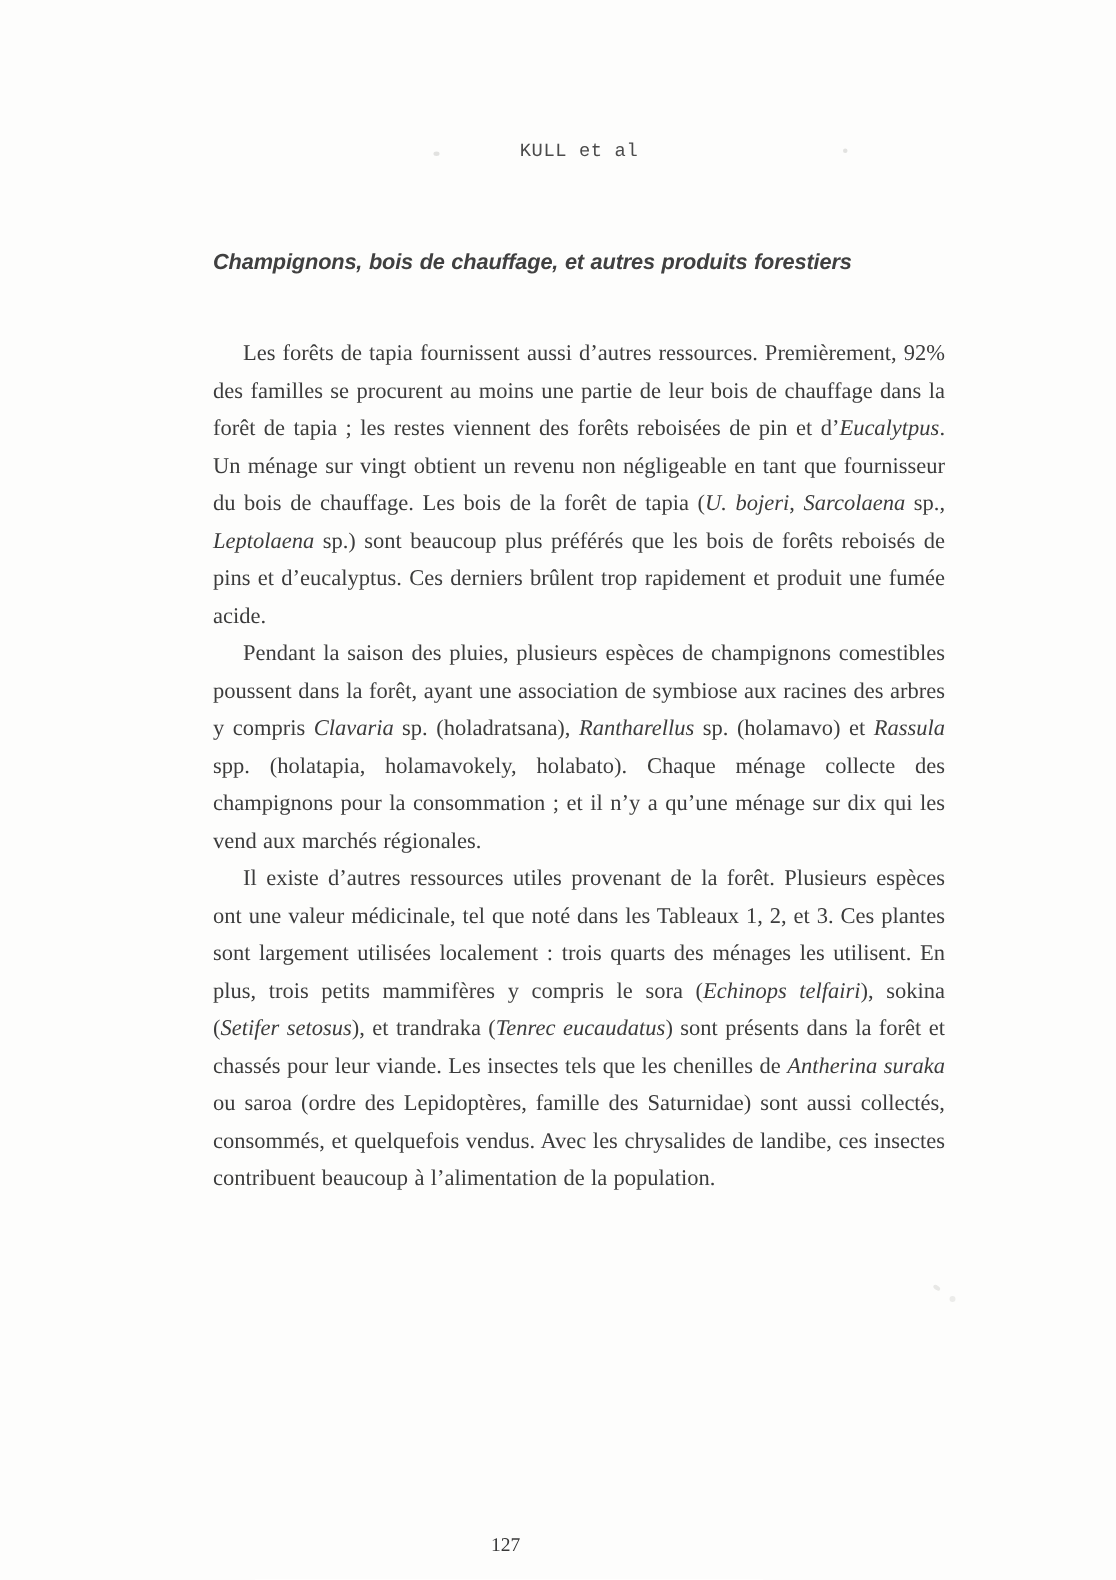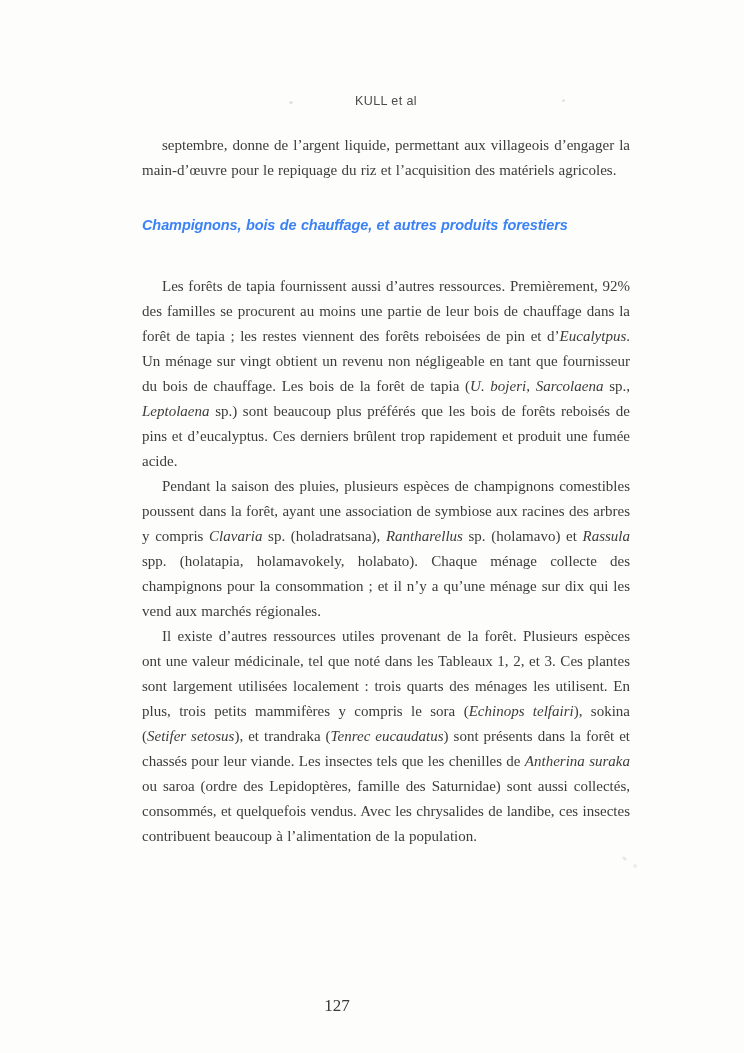--- a/index.html
+++ b/index.html
@@ -15,21 +15,21 @@
     overflow: hidden;
     font-family: "Liberation Serif", serif;
     color: #3c3c3c;
   }
   .running-head {
     position: absolute;
     top: 94px;
     left: 142px;
     width: 488px;
     text-align: center;
-    font-family: Liberation Sans, sans-serif;
+    font-family: Liberation Mono, monospace;
     font-size: 12.5px;
     letter-spacing: 0.4px;
     color: #4b4b4b;
   }
   .body-col {
     position: absolute;
     top: 133px;
     left: 142px;
     width: 488px;
     font-size: 15px;
@@ -44,30 +44,30 @@
   .body-col p em {
   }
   .section-heading {
     margin: 30px 0 36px 0;
     font-family: "Liberation Sans", sans-serif;
     font-style: italic;
     font-weight: bold;
     font-size: 14.5px;
     letter-spacing: -0.1px;
     white-space: nowrap;
-    color: #3b82f6;
+    color: #404040;
     text-indent: 0;
   }
   .page-number {
     position: absolute;
-    top: 996px;
+    top: 1022px;
     left: 142px;
     width: 390px;
     text-align: center;
-    font-size: 17px;
+    font-size: 13px;
     color: #383838;
   }
   .speck {
     position: absolute;
     background: #e2e2e0;
     border-radius: 50%;
   }
   .speck.s1 { left: 289px; top: 101px; width: 4px; height: 3px; }
   .speck.s2 { left: 562px; top: 99px;  width: 3px; height: 3px; }
   .speck.s3 { left: 622px; top: 857px; width: 5px; height: 3px; transform: rotate(35deg); background:#e8e8e6; }
@@ -75,21 +75,20 @@
 </style>
 </head>
 <body>
 
 <div class="page">
 
   <div class="running-head">KULL et al</div>
 
   <div class="body-col">
 
-    <p><span>septembre, donne de l’argent liquide, permettant aux villageois d’engager la main-d’œuvre pour le repiquage du riz et l’acquisition des matériels agricoles.</span></p>
 
     <h2 class="section-heading">Champignons, bois de chauffage, et autres produits forestiers</h2>
 
     <p><span>Les forêts de tapia fournissent aussi d’autres ressources. Premièrement, 92% des familles se procurent au moins une partie de leur bois de chauffage dans la forêt de tapia ; les restes viennent des forêts reboisées de pin et d’</span><em>Eucalytpus</em><span>. Un ménage sur vingt obtient un revenu non négligeable en tant que fournisseur du bois de chauffage. Les bois de la forêt de tapia (</span><em>U. bojeri</em><span>, </span><em>Sarcolaena</em><span> sp., </span><em>Leptolaena</em><span> sp.) sont beaucoup plus préférés que les bois de forêts reboisés de pins et d’eucalyptus. Ces derniers brûlent trop rapidement et produit une fumée acide.</span></p>
 
     <p><span>Pendant la saison des pluies, plusieurs espèces de champignons comestibles poussent dans la forêt, ayant une association de symbiose aux racines des arbres y compris </span><em>Clavaria</em><span> sp. (holadratsana), </span><em>Rantharellus</em><span> sp. (holamavo) et </span><em>Rassula</em><span> spp. (holatapia, holamavokely, holabato). Chaque ménage collecte des champignons pour la consommation ; et il n’y a qu’une ménage sur dix qui les vend aux marchés régionales.</span></p>
 
     <p><span>Il existe d’autres ressources utiles provenant de la forêt. Plusieurs espèces ont une valeur médicinale, tel que noté dans les Tableaux 1, 2, et 3. Ces plantes sont largement utilisées localement : trois quarts des ménages les utilisent. En plus, trois petits mammifères y compris le sora (</span><em>Echinops telfairi</em><span>), sokina (</span><em>Setifer setosus</em><span>), et trandraka (</span><em>Tenrec eucaudatus</em><span>) sont présents dans la forêt et chassés pour leur viande. Les insectes tels que les chenilles de </span><em>Antherina suraka</em><span> ou saroa (ordre des Lepidoptères, famille des Saturnidae) sont aussi collectés, consommés, et quelquefois vendus. Avec les chrysalides de landibe, ces insectes contribuent beaucoup à l’alimentation de la population.</span></p>
 
   </div>

